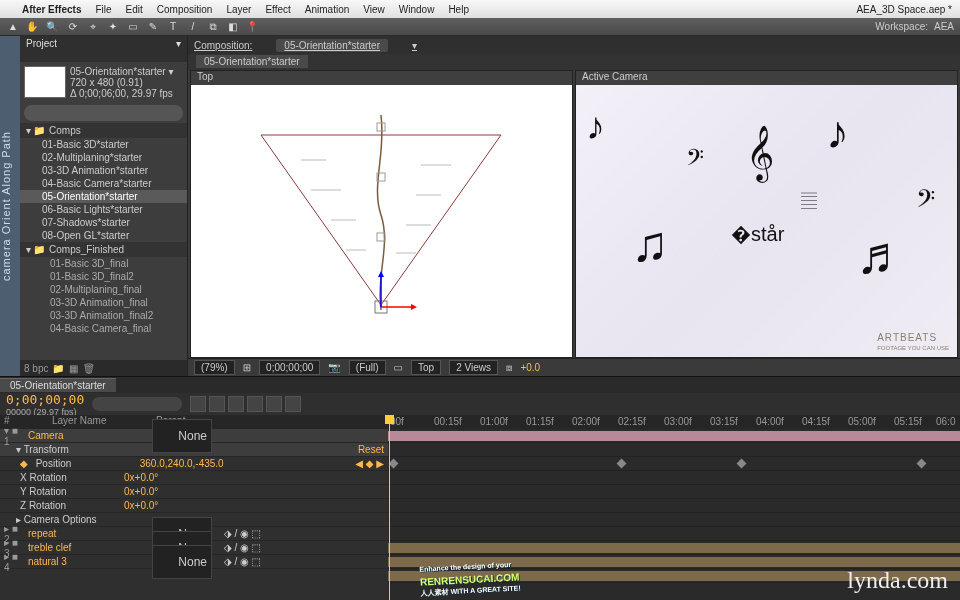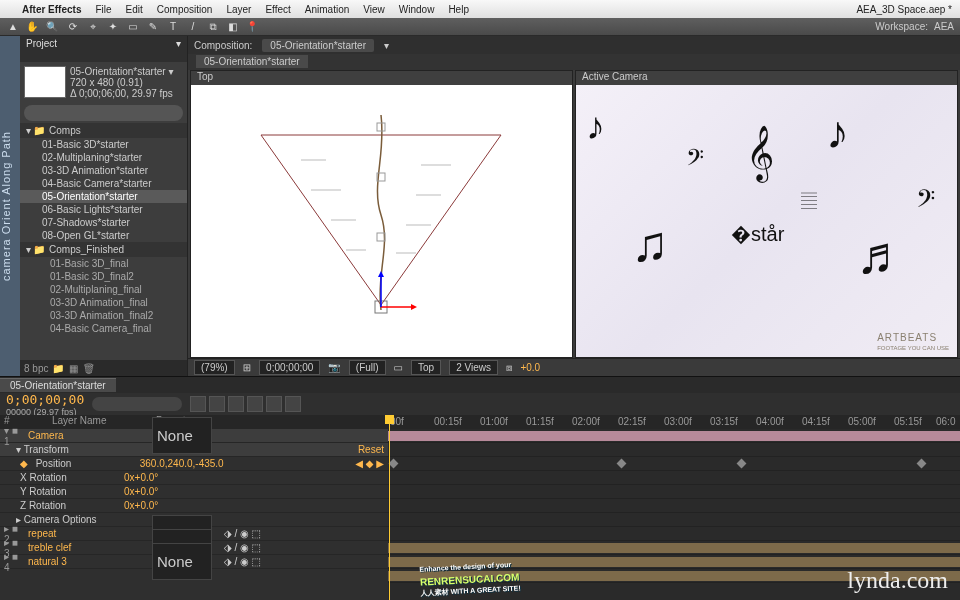--- a/index.html
+++ b/index.html
@@ -20,21 +20,21 @@
 .project .meta { color:#ccc; font-size:9px; line-height:11px; }
 .project .search { height:16px; background:#555; margin:2px 4px; border-radius:8px; }
 .project .colhdr { height:14px; background:#2a2a2a; color:#999; padding:0 6px; display:flex; justify-content:space-between; }
 .project .tree { flex:1; overflow:auto; color:#ccc; }
 .project .folder { padding:2px 6px; background:#333; }
 .project .item { padding:1px 6px 1px 22px; }
 .project .item.sel { background:#5a5a5a; color:#fff; }
 .project .item.sub { padding-left:30px; color:#aaa; }
 .project .foot { height:16px; background:#2a2a2a; display:flex; align-items:center; padding:0 4px; gap:4px; color:#999; }
 .viewers { flex:1; display:flex; flex-direction:column; background:#3a3a3a; }
-.viewtabs { height:18px; background:#2f2f2f; display:flex; align-items:center; gap:10px; padding:4px 6px; color:#ccc; }
+.viewtabs { height:18px; background:#2f2f2f; display:flex; align-items:center; gap:24px; padding:4px 6px; color:#ccc;text-decoration:underline; }
 .viewtabs .tab { background:#4a4a4a; padding:1px 8px; border-radius:2px; }
 .viewrow { flex:1; display:flex; gap:2px; padding:0 2px; }
 .viewport { flex:1; display:flex; flex-direction:column; background:#333; border:1px solid #222; }
 .viewport .vhdr { height:14px; background:#3f3f3f; color:#ccc; padding:0 6px; }
 .viewport .canvas { flex:1; background:#fff; position:relative; overflow:hidden; }
 .triangle { position:absolute; left:50px; top:30px; width:280px; height:200px; }
 .triangle svg { width:100%; height:100%; }
 .notes { position:absolute; inset:0; }
 .note { position:absolute; font-size:38px; color:#111; }
 .watermark { position:absolute; right:8px; bottom:6px; font-family:serif; color:#8a8070; font-size:16px; letter-spacing:1px; }
@@ -51,21 +51,21 @@
 .timeline .btns { display:flex; gap:3px; }
 .timeline .btn { width:16px; height:16px; background:#444; border:1px solid #555; }
 .timeline .body { flex:1; display:flex; }
 .timeline .left { width:388px; background:#2f2f2f; color:#ccc; }
 .timeline .colh { height:14px; background:#262626; display:flex; padding:0 4px; gap:4px; font-size:9px; color:#999; }
 .timeline .colh span:nth-child(1){width:44px;} .timeline .colh span:nth-child(2){width:100px;} .timeline .colh span:nth-child(3){width:80px;}
 .timeline .row { height:14px; display:flex; align-items:center; padding:0 4px; gap:4px; border-bottom:1px solid #262626; }
 .timeline .row.sel { background:#3d3d3d; }
 .timeline .row .num { width:20px; color:#999; }
 .timeline .row .nm { width:120px; color:#ffb84d; }
-.timeline .row .par { width:60px; background:#222; padding:9px 4px; border:1px solid #444; font-size:15px; }
+.timeline .row .par { width:60px; background:#222; padding:9px 4px; border:1px solid #444; font-size:12px;text-align:right; }
 .timeline .row.prop { padding-left:20px; }
 .timeline .row.prop .pn { width:100px; color:#ccc; }
 .timeline .row.prop .pv { color:#ffb84d; }
 .timeline .row.prop .kf { color:#ffb84d; margin-right:4px; }
 .timeline .right { flex:1; background:#2a2a2a; position:relative; }
 .timeline .ruler { height:14px; background:#262626; display:flex; color:#999; font-size:9px; position:relative; }
 .timeline .ruler span { position:absolute; top:1px; }
 .timeline .track { height:14px; border-bottom:1px solid #222; position:relative; }
 .timeline .track .bar { position:absolute; left:0; right:0; top:2px; height:10px; background:#7d6a4a; }
 .timeline .track .bar.pink { background:#b78a9a; }

